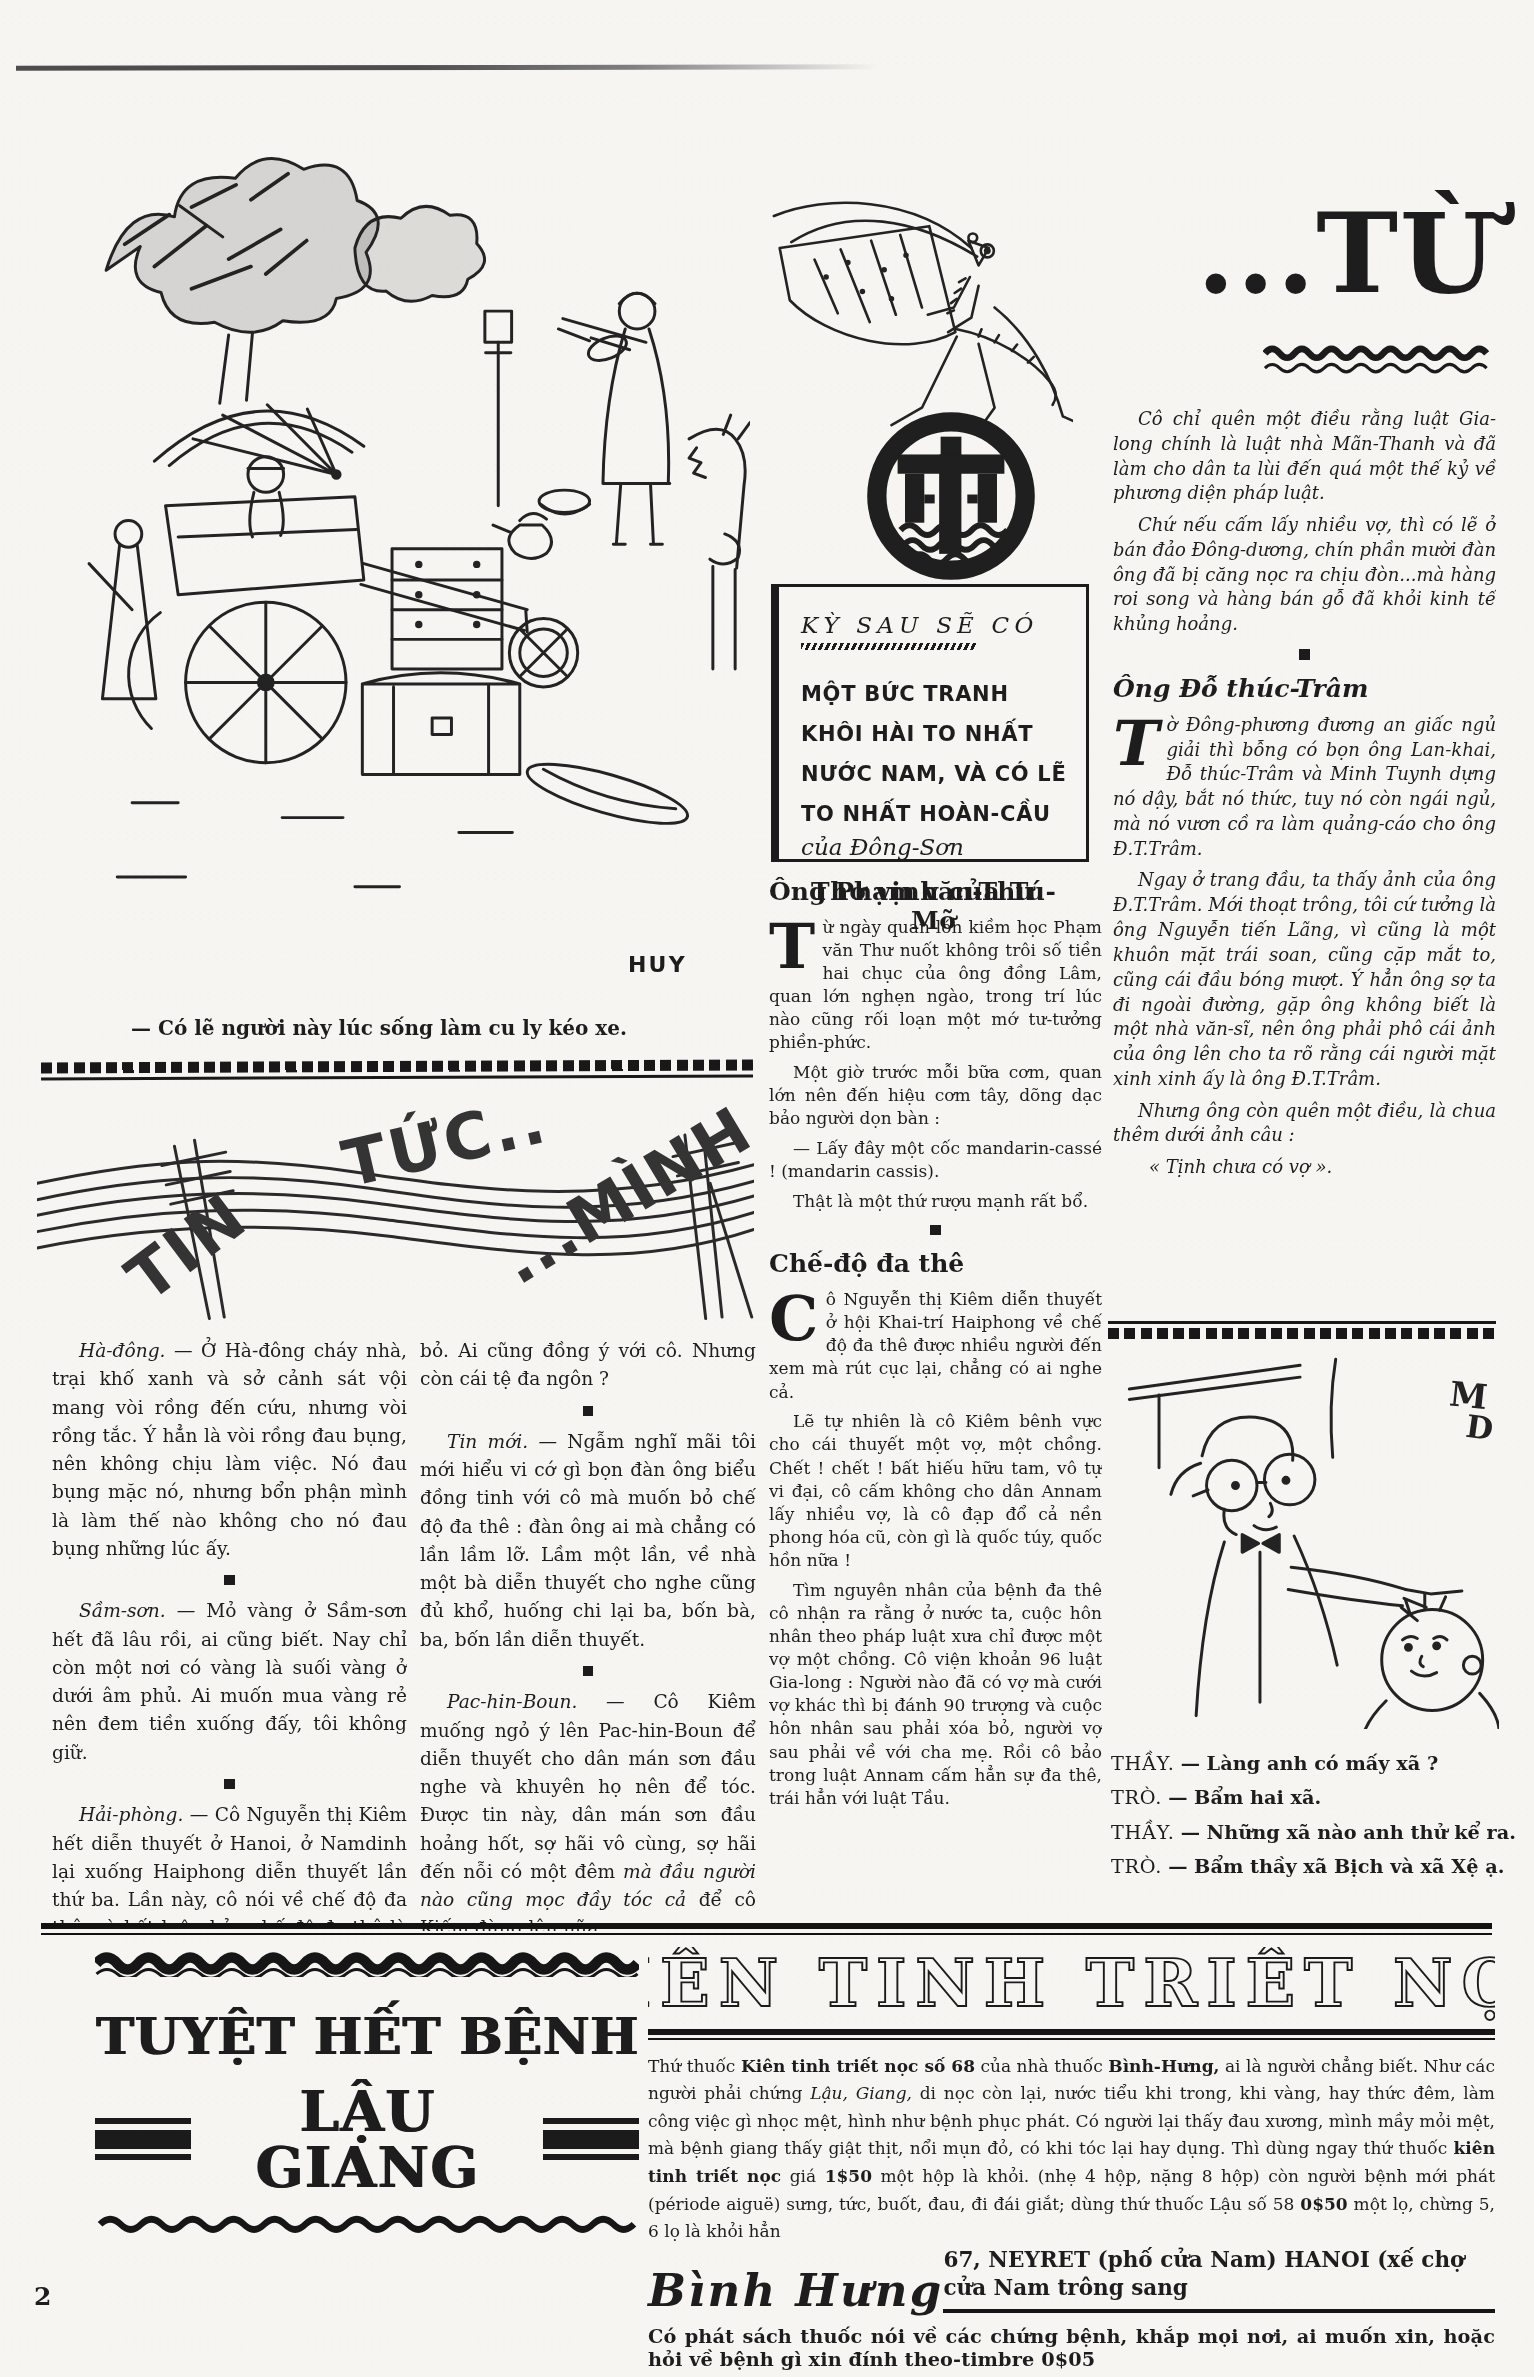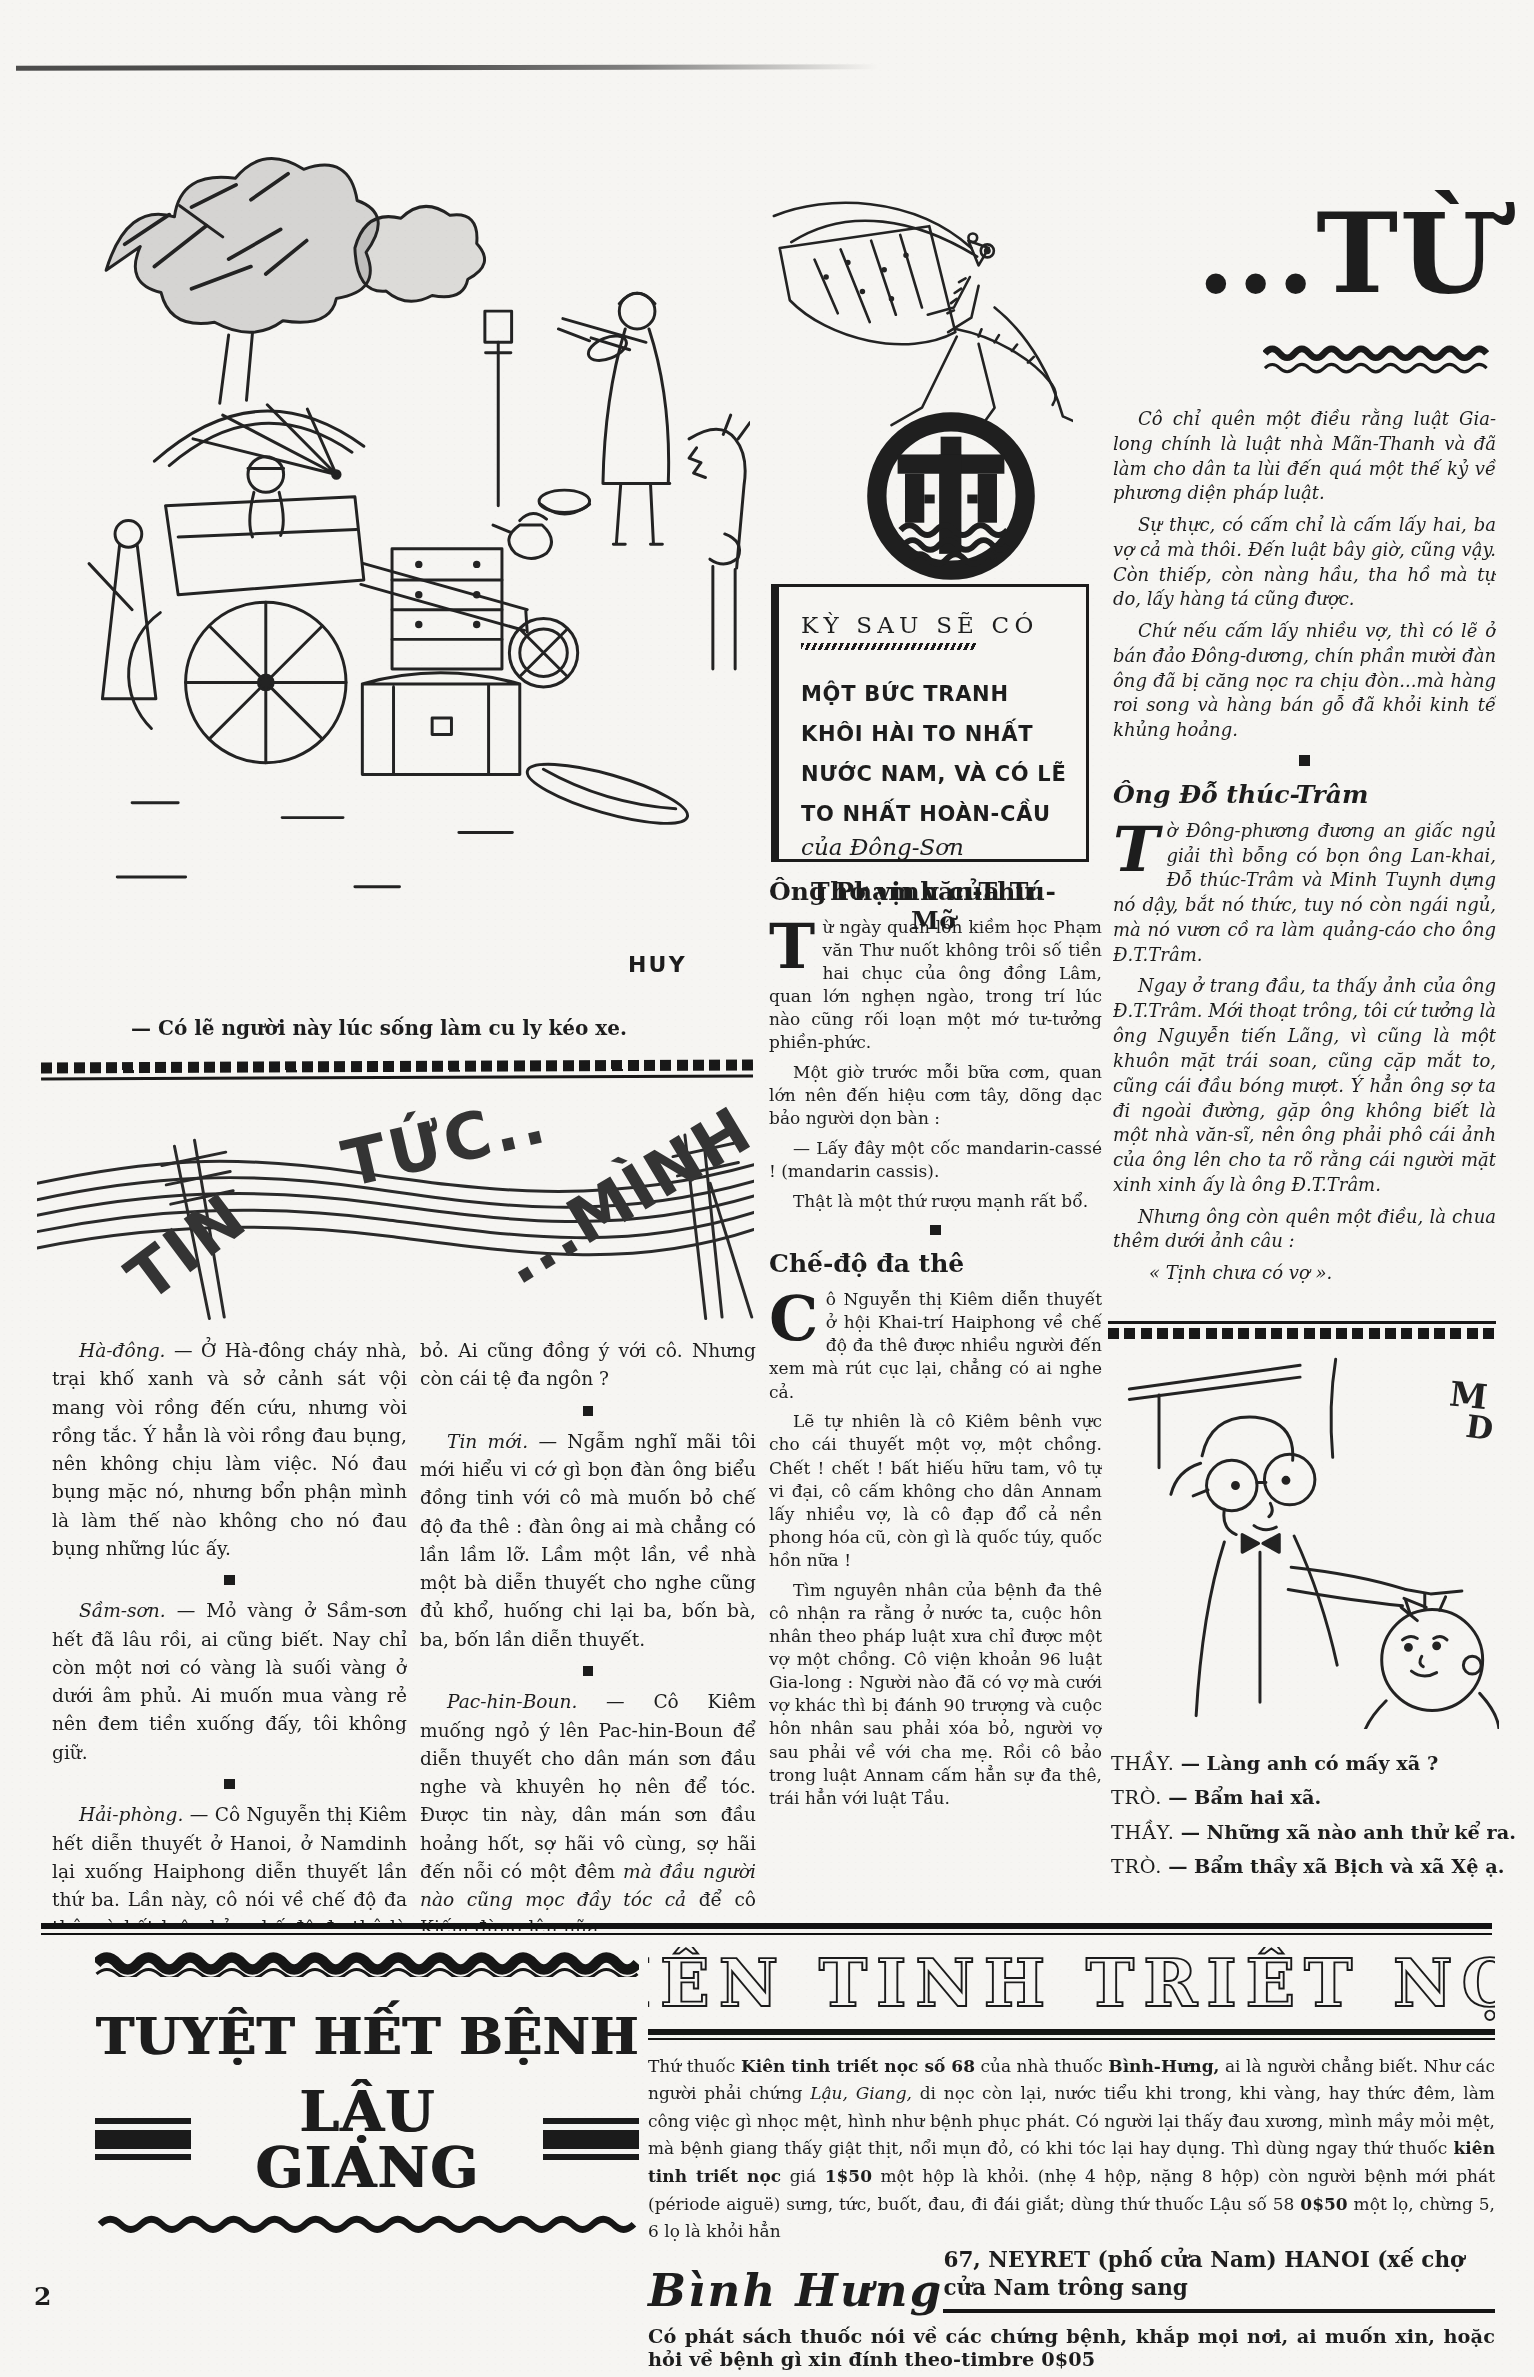--- a/index.html
+++ b/index.html
@@ -22,21 +22,21 @@
   .noindent{text-indent:0 !important;}
   .quoteline{text-indent:36px !important;}
   
   .sqrow{height:11px;background:repeating-linear-gradient(90deg,#181818 0 11px,transparent 11px 16.3px);}
   .div-a{border-bottom:3px solid #181818;padding-bottom:3.7px;transform:rotate(-0.25deg);}
   .div-b{border-top:3.7px solid #181818;padding-top:3.7px;}
   
   .bigtitle{font-size:110px;font-weight:bold;letter-spacing:1.5px;line-height:1;white-space:nowrap;}
   
   .annbox{border:3px solid #1c1c1c;border-left:8.2px solid #1c1c1c;padding:25px 19.3px 22px 22px;box-sizing:border-box;background:#f6f5f2;}
-  .kicker{font-size:23px;letter-spacing:5.2px;margin-bottom:4.5px;}
+  .kicker{font-style:italic;font-size:23px;letter-spacing:5.2px;margin-bottom:4.5px;}
   .hatch{width:175px;height:7.4px;background:repeating-linear-gradient(115deg,#1c1c1c 0 3px,transparent 3px 6px);margin-bottom:25px;}
   .annhead{font-family:"DejaVu Sans",sans-serif;font-weight:bold;font-size:21px;line-height:1.9;text-align:left;letter-spacing:0.7px;}
   .annby{font-style:italic;font-size:23px;text-align:left;margin-top:0;}
   .annsub{font-weight:bold;font-size:25px;text-align:center;margin-top:17px;letter-spacing:0.7px;}
   
   .dlg{font-size:19.3px;line-height:1.78;}
   .dlg .sp{letter-spacing:0.7px;}
   .dlg b{font-weight:bold;}
   
   .cap{font-weight:bold;font-size:20px;text-align:center;}
@@ -212,21 +212,20 @@
     <p>Thật là một thứ rượu mạnh rất bổ.</p>
     <span class="orn"></span>
     <p class="h1">Chế-độ đa thê</p>
     <p class="noindent"><span class="dc">C</span><span>ô Nguyễn thị Kiêm diễn thuyết ở hội Khai-trí Haiphong về chế độ đa thê được nhiều người đến xem mà rút cục lại, chẳng có ai nghe cả.</span></p>
     <p>Lẽ tự nhiên là cô Kiêm bênh vực cho cái thuyết một vợ, một chồng. Chết ! chết ! bất hiếu hữu tam, vô tự vi đại, cô cấm không cho dân Annam lấy nhiều vợ, là cô đạp đổ cả nền phong hóa cũ, còn gì là quốc túy, quốc hồn nữa !</p>
     <p>Tìm nguyên nhân của bệnh đa thê cô nhận ra rằng ở nước ta, cuộc hôn nhân theo pháp luật xưa chỉ được một vợ một chồng. Cô viện khoản 96 luật Gia-long : Người nào đã có vợ mà cưới vợ khác thì bị đánh 90 trượng và cuộc hôn nhân sau phải xóa bỏ, người vợ sau phải về với cha mẹ. Rồi cô bảo trong luật Annam cấm hẳn sự đa thê, trái hẳn với luật Tầu.</p>
   </div>
 
   <div class="abs bt4" style="left:1113px;top:407px;width:383px;height:914px;overflow:hidden;">
     <p>Cô chỉ quên một điều rằng luật Gia-long chính là luật nhà Mãn-Thanh và đã làm cho dân ta lùi đến quá một thế kỷ về phương diện pháp luật.</p>
-    <p>Sự thực, có cấm chỉ là cấm lấy hai, ba vợ cả mà thôi. Đến luật bây giờ, cũng vậy. Còn thiếp, còn nàng hầu, tha hồ mà tự do, lấy hàng tá cũng được.</p>
     <p>Chứ nếu cấm lấy nhiều vợ, thì có lẽ ở bán đảo Đông-dương, chín phần mười đàn ông đã bị căng nọc ra chịu đòn...mà hàng roi song và hàng bán gỗ đã khỏi kinh tế khủng hoảng.</p>
     <span class="orn"></span>
     <p class="h1">Ông Đỗ thúc-Trâm</p>
     <p class="noindent"><span class="dc">T</span><span>ờ Đông-phương đương an giấc ngủ giải thì bỗng có bọn ông Lan-khai, Đỗ thúc-Trâm và Minh Tuynh dựng nó dậy, bắt nó thức, tuy nó còn ngái ngủ, mà nó vươn cồ ra làm quảng-cáo cho ông Đ.T.Trâm.</span></p>
     <p>Ngay ở trang đầu, ta thấy ảnh của ông Đ.T.Trâm. Mới thoạt trông, tôi cứ tưởng là ông Nguyễn tiến Lãng, vì cũng là một khuôn mặt trái soan, cũng cặp mắt to, cũng cái đầu bóng mượt. Ý hẳn ông sợ ta đi ngoài đường, gặp ông không biết là một nhà văn-sĩ, nên ông phải phô cái ảnh của ông lên cho ta rõ rằng cái người mặt xinh xinh ấy là ông Đ.T.Trâm.</p>
     <p>Nhưng ông còn quên một điều, là chua thêm dưới ảnh câu :</p>
     <p class="quoteline">« Tịnh chưa có vợ ».</p>
   </div>
   <div class="abs div-b" style="left:1108px;top:1321px;width:388px;">
       <div class="sqrow"></div>

